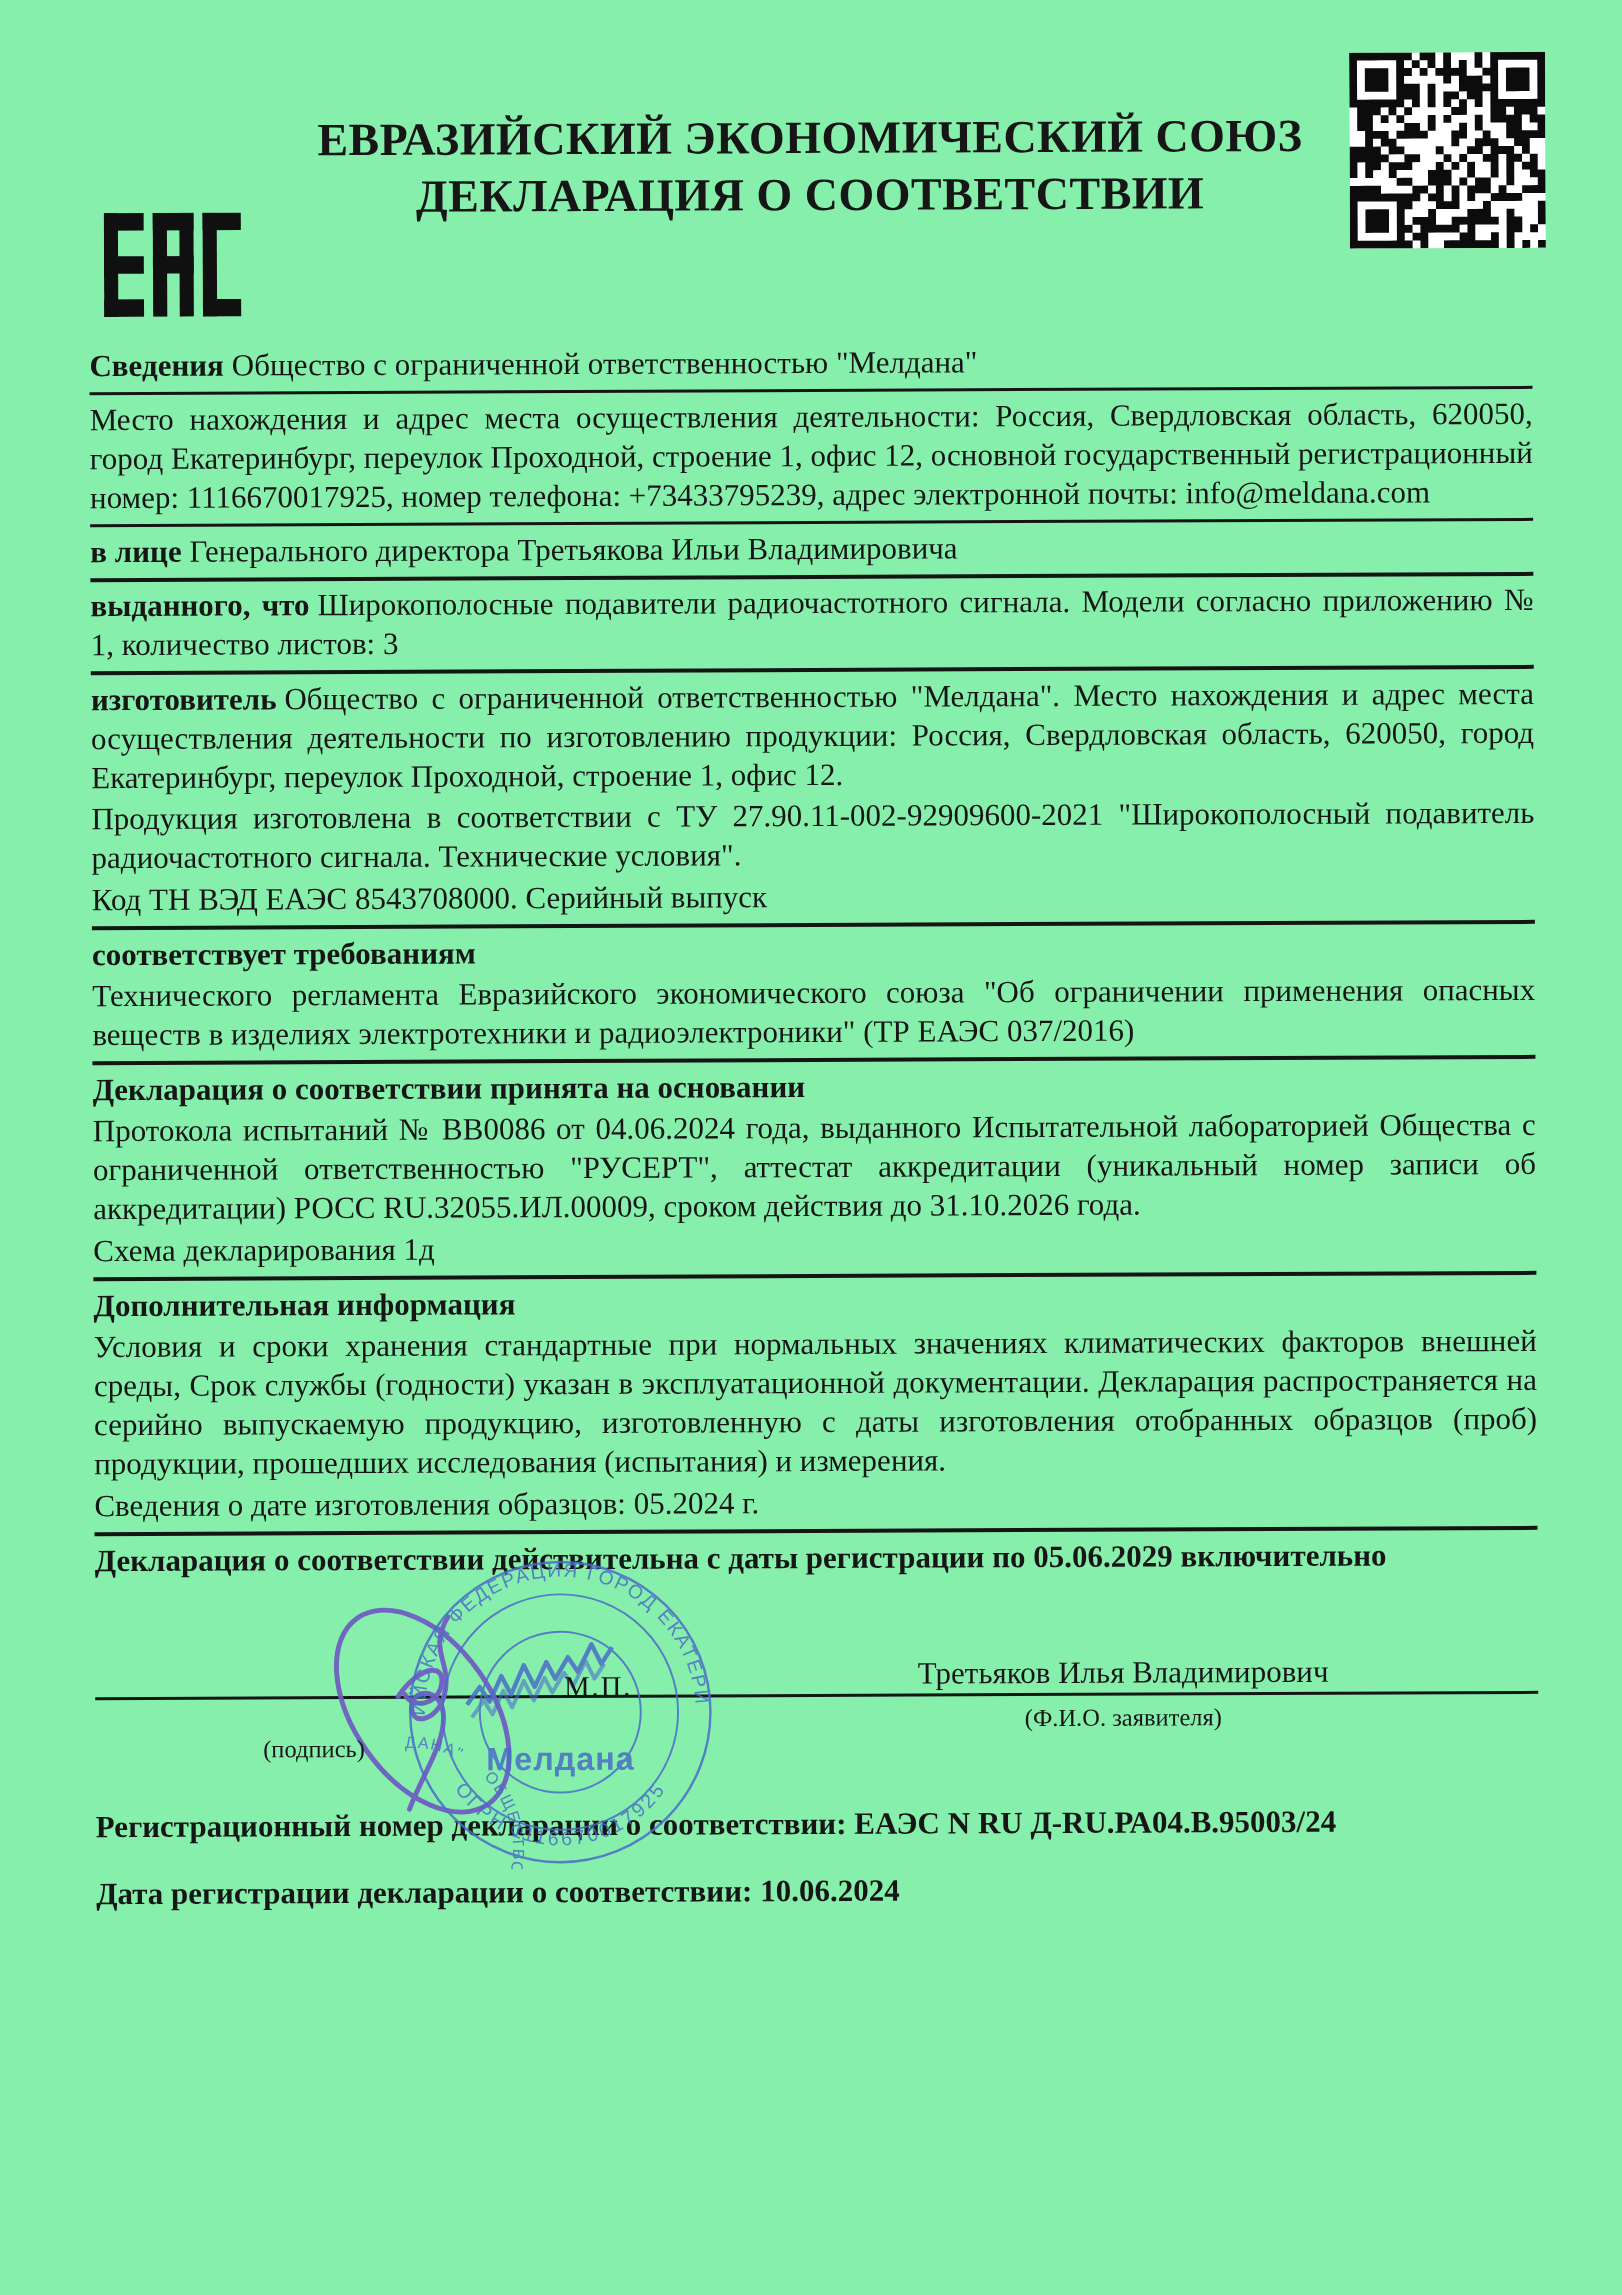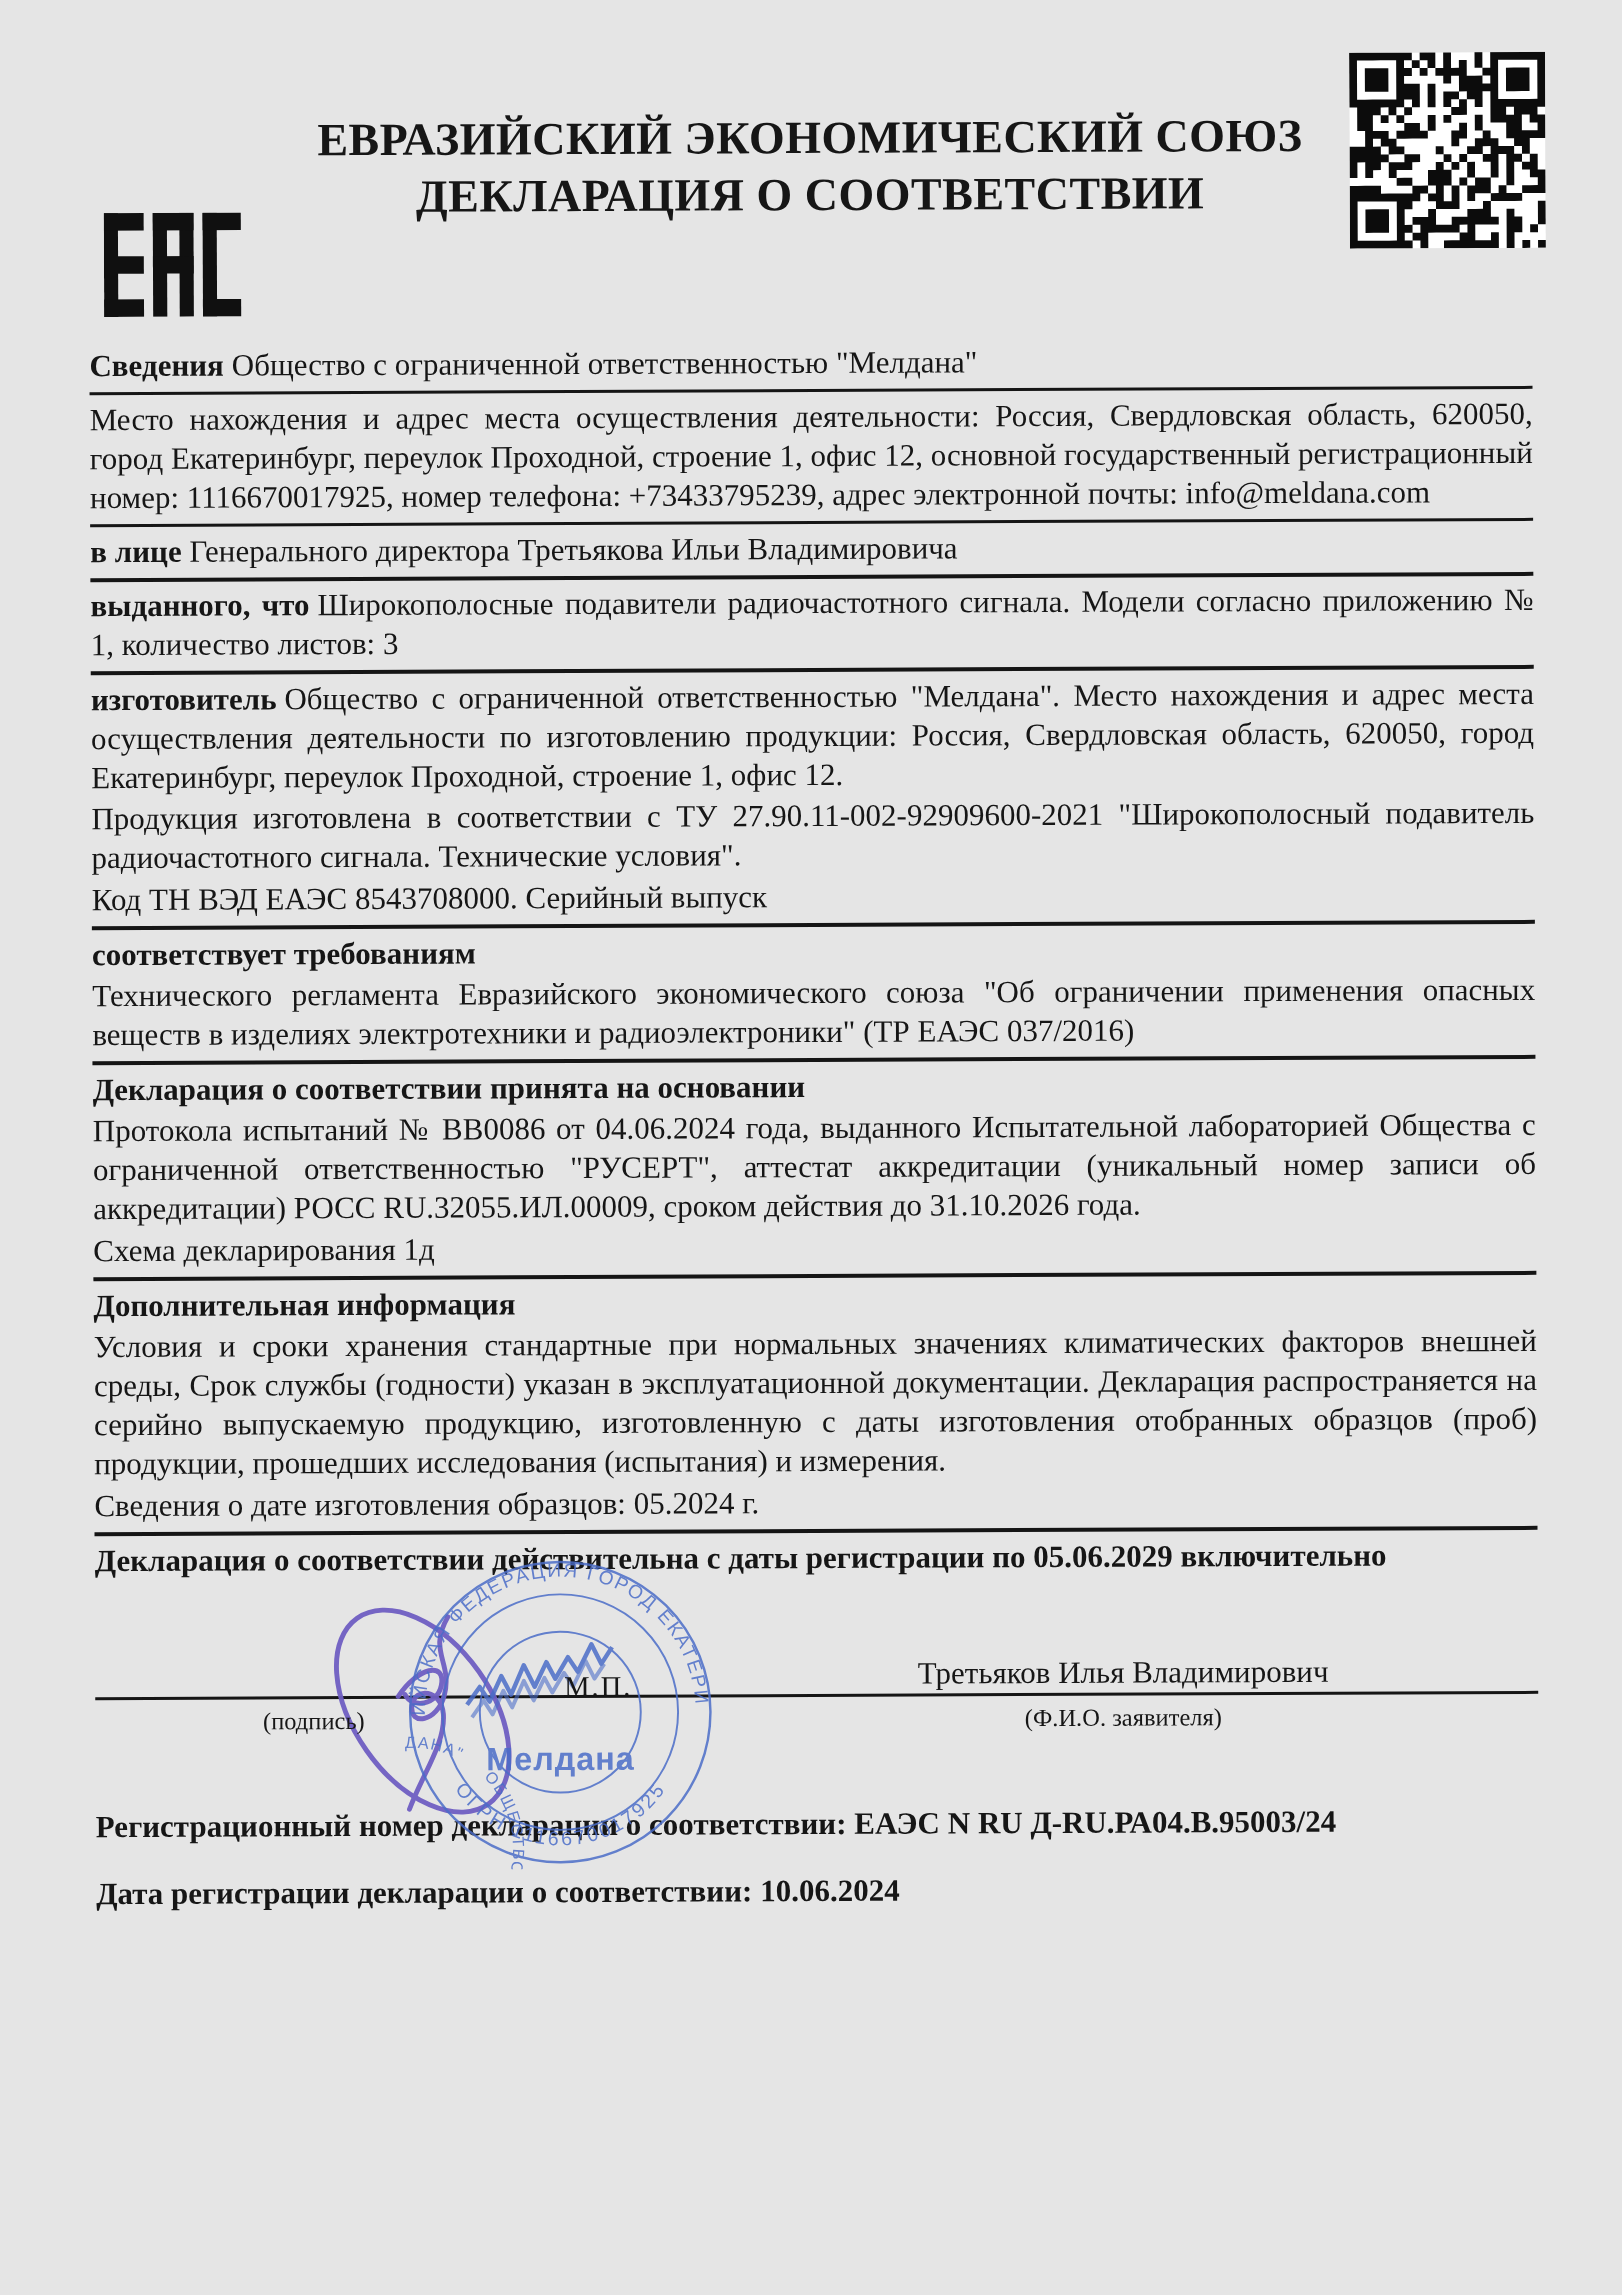--- a/index.html
+++ b/index.html
@@ -1,34 +1,34 @@
 <!DOCTYPE html>
 <html style="font-size:7.9px"><head>
 <meta charset="utf-8">
 <style>
   html,body{margin:0;padding:0;background:#ffffff;}
-  .page{position:relative;width:1623px;height:2295px;background:#e5e5e5;
+  .page{position:relative;width:1623px;height:2295px;background:#86efac;
         font-family:"Liberation Serif",serif;color:#161616;overflow:hidden;}
   .content{position:absolute;left:92px;top:0;width:1443px;transform:rotate(-0.25deg);}
   .hdr{position:relative;height:340px;}
   .title{padding-top:109px;text-align:center;font-weight:bold;font-size:46px;line-height:57px;letter-spacing:0.5px;white-space:nowrap;}
   .eac{position:absolute;left:14.7px;top:210px;}
   .qr{position:absolute;right:-13.7px;top:55px;}
   p{margin:0;}
   .row{font-size:31px;line-height:39px;margin:2.9px 0 2.9px;}
   .para{font-size:31px;line-height:39px;text-align:justify;margin:2.9px 0 2.9px;}
   .lbl{font-weight:bold;margin-right:7.9px;}
   .boldline{font-weight:bold;white-space:nowrap;}
   .rule{height:3.4px;background:#151515;margin:6.9px 0 4.9px;}
   .sig{position:relative;height:196px;margin-top:7.9px;}
   .sig-line{position:absolute;left:0;right:0;top:110px;height:2.9px;background:#151515;}
   .mp{position:absolute;left:469px;top:86px;font-size:28.5px;letter-spacing:2px;}
   .signer{position:absolute;left:687px;right:74px;top:72px;text-align:center;font-size:31px;}
   .cap{position:absolute;top:121px;font-size:24.5px;}
-  .cap-sign{left:135px;width:167px;text-align:center;}
+  .cap-sign{left:135px;width:167px;text-align:center;margin-top:28px;}
   .cap-name{left:687px;right:74px;text-align:center;}
   .sig-svg{position:absolute;left:180px;top:-7.9px;color:#6f5ec2;}
   .stamp-svg{position:absolute;left:308px;top:-30px;color:#4a6cc8;opacity:.84;}
   .stamp-txt{font-family:"Liberation Sans",sans-serif;fill:currentColor;}
   .reg{font-size:31px;line-height:39px;font-weight:bold;margin-top:23.6px;white-space:nowrap;}
   .reg2{margin-top:28.5px;}
 </style>
 </head>
 <body>
 

